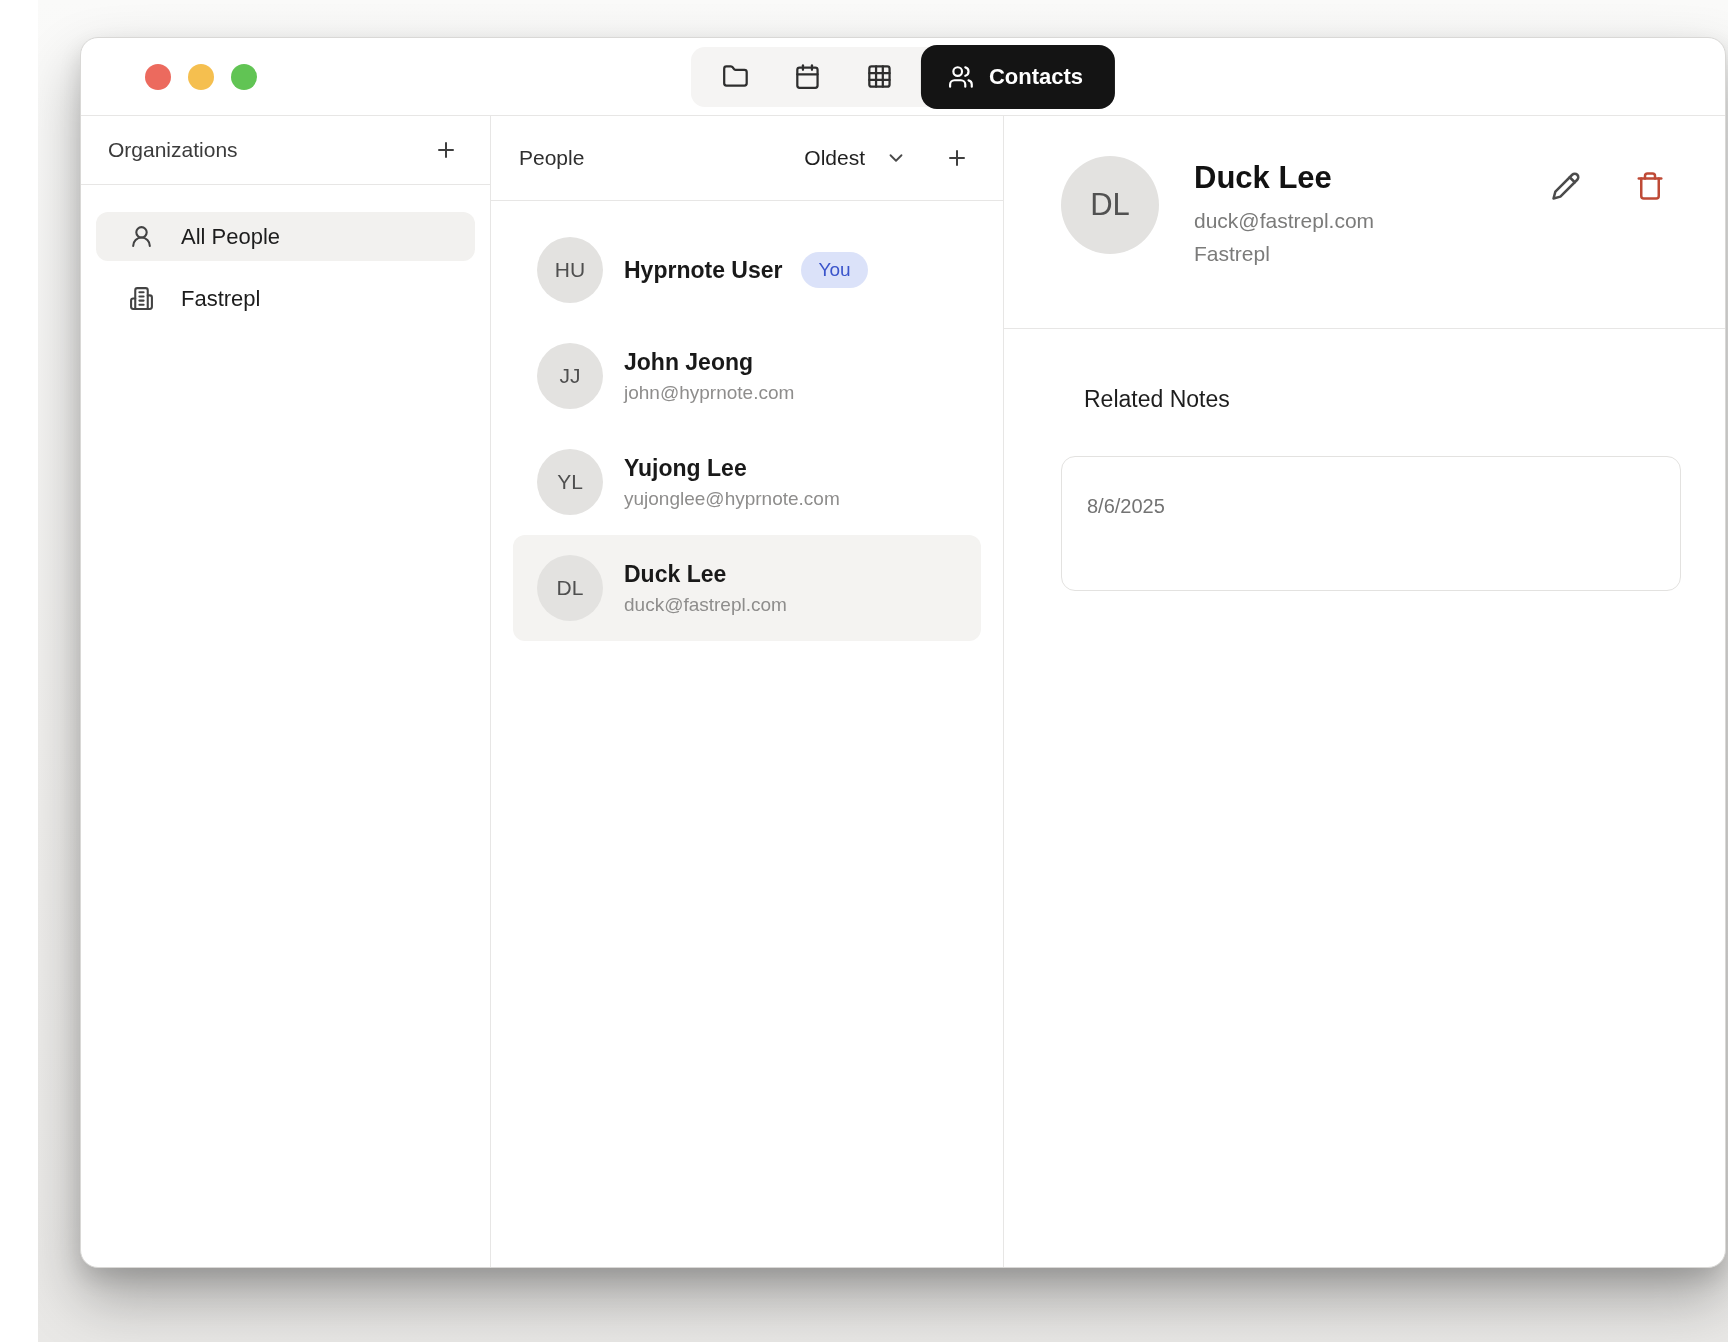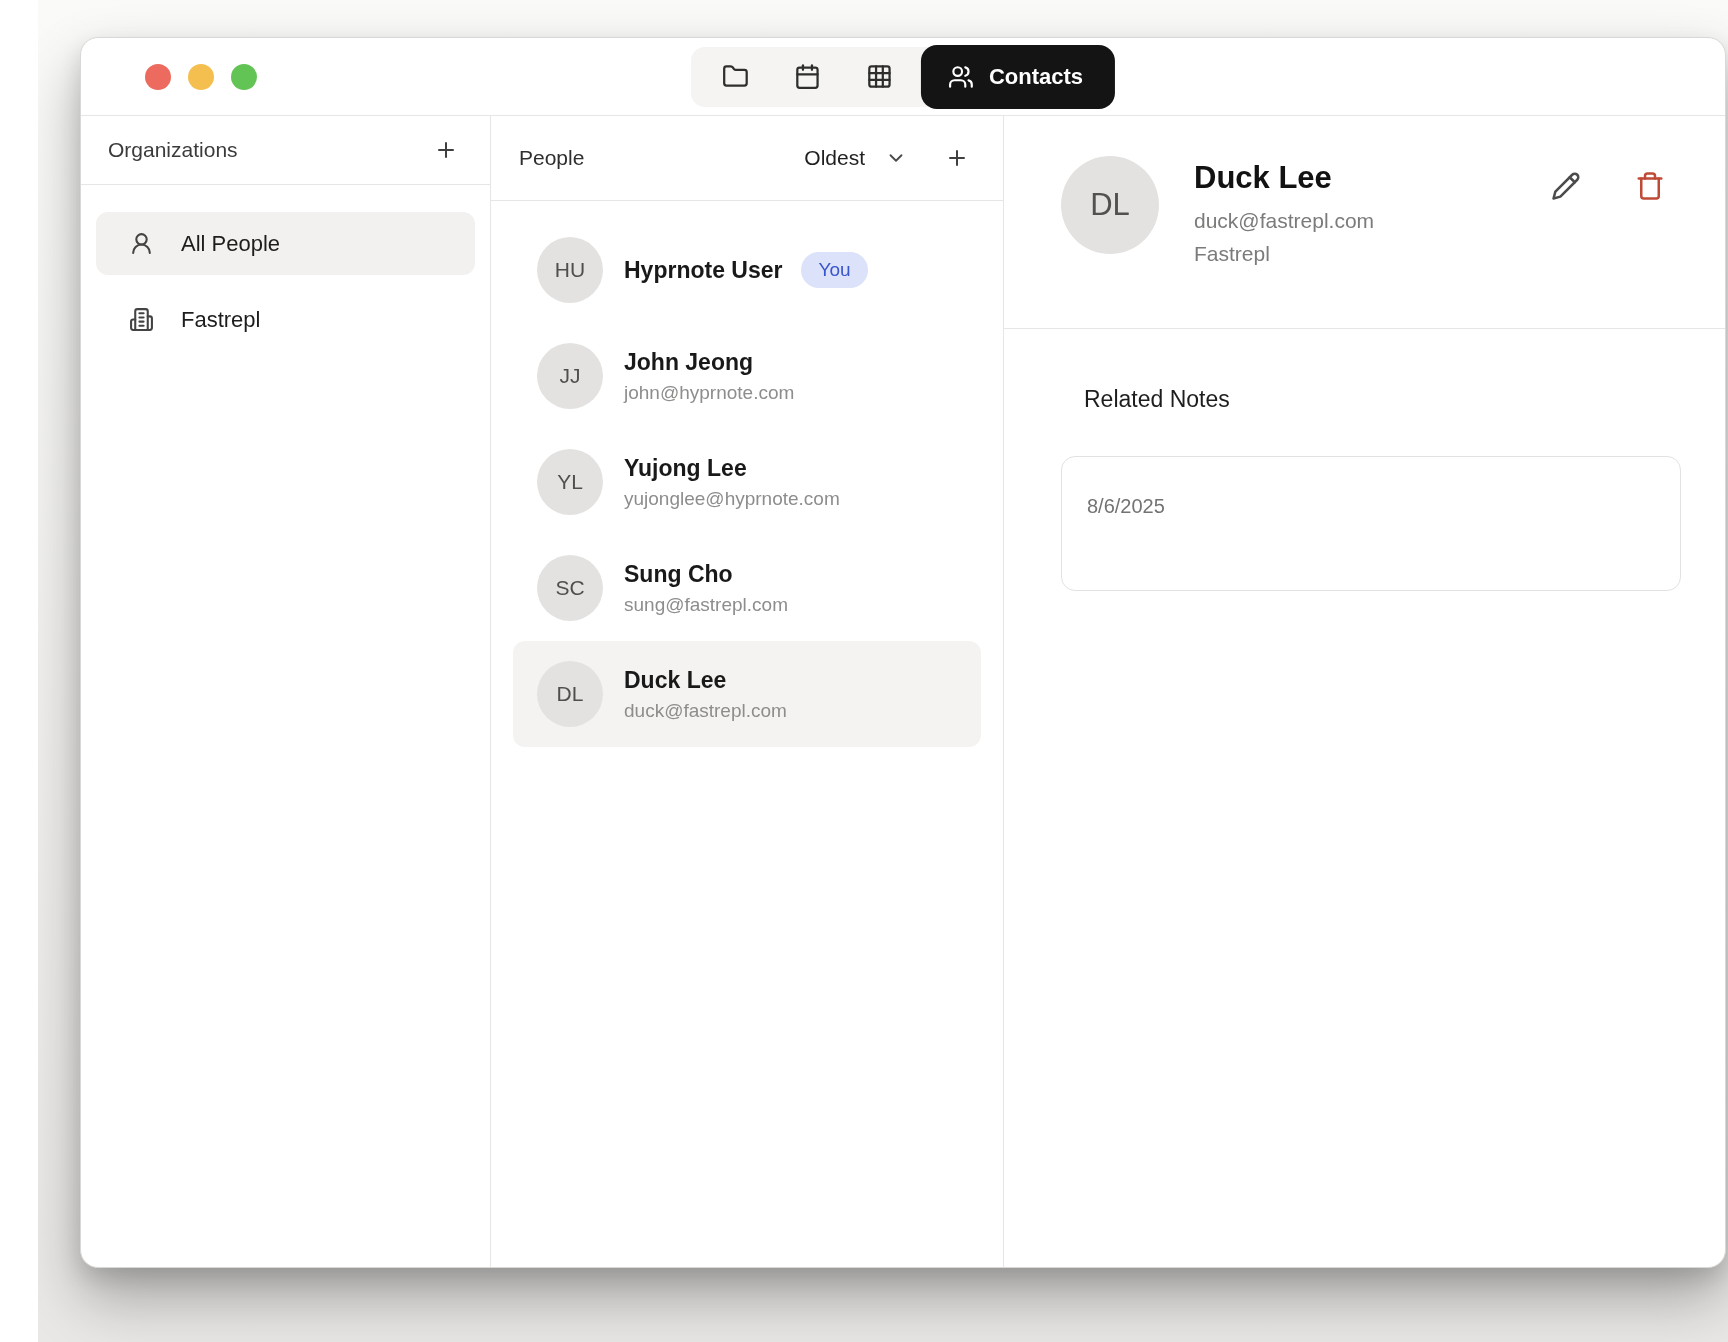--- a/index.html
+++ b/index.html
@@ -41,21 +41,21 @@
 
   
   .content { flex:1; display:flex; min-height:0; }
 
   .sidebar { flex:0 0 410px; border-right:1px solid #e7e6e5; display:flex; flex-direction:column; }
   .sidebar-header { flex:0 0 69px; display:flex; align-items:center; justify-content:space-between;
     padding:0 28px 0 27px; border-bottom:1px solid #e7e6e5; font-size:21px; color:#3b3b3b; }
   .icon-plain-btn { background:none; border:none; color:#3f3f3f; cursor:pointer; display:flex; align-items:center; justify-content:center; padding:4px; }
   .icon-plain-btn svg { width:24px; height:24px; }
   .sidebar-items { padding:27px 15px 0 15px; display:flex; flex-direction:column; gap:13px; }
-  .sidebar-item { height:63px; border-radius:12px; display:flex; align-items:center; gap:27px;
+  .sidebar-item { height:49px; border-radius:12px; display:flex; align-items:center; gap:27px;
     padding-left:33px; font-size:22px; color:#1d1d1d; cursor:pointer; }
   .sidebar-item.selected { background:#f2f1ef; }
   .sidebar-item svg { width:25px; height:25px; color:#434343; flex:0 0 auto; }
 
   .people-col { flex:0 0 513px; border-right:1px solid #e7e6e5; display:flex; flex-direction:column; }
   .people-header { flex:0 0 85px; display:flex; align-items:center; border-bottom:1px solid #e7e6e5; padding:0 30px 0 28px; }
   .people-title { font-size:21px; color:#2f2f2f; }
   .sort-btn { margin-left:auto; background:none; border:none; cursor:pointer; display:flex; align-items:center; gap:20px;
     font-size:21px; color:#1f1f1f; font-family:"Liberation Sans","DejaVu Sans",sans-serif; }
   .sort-btn svg { width:22px; height:22px; color:#4a4a4a; }
@@ -238,27 +238,20 @@
           </div>
 
           <div class="person-row">
             <span class="avatar">YL</span>
             <span class="person-main">
               <span class="person-name">Yujong Lee</span>
               <span class="person-email">yujonglee@hyprnote.com</span>
             </span>
           </div>
 
-          <div class="person-row">
-            <span class="avatar">SC</span>
-            <span class="person-main">
-              <span class="person-name">Sung Cho</span>
-              <span class="person-email">sung@fastrepl.com</span>
-            </span>
-          </div>
 
           <div class="person-row selected">
             <span class="avatar">DL</span>
             <span class="person-main">
               <span class="person-name">Duck Lee</span>
               <span class="person-email">duck@fastrepl.com</span>
             </span>
           </div>
 
         </div>

